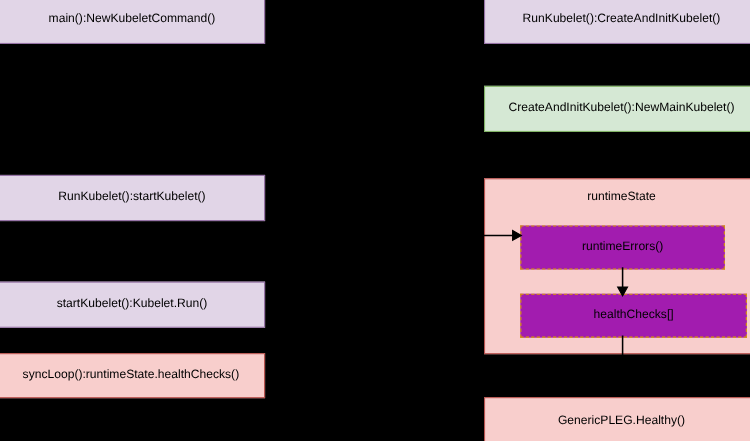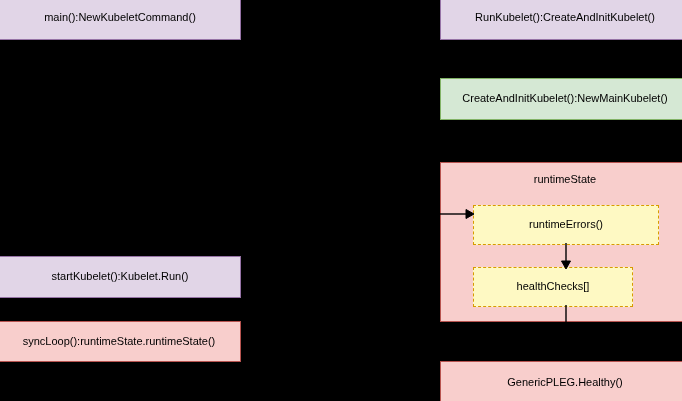--- a/index.html
+++ b/index.html
@@ -39,21 +39,21 @@
     background: #d5e8d4;
     border: 1px solid #82b366;
   }
 
   .node-pink {
     background: #f8cecc;
     border: 1px solid #b85450;
   }
 
   .node-orange {
-    background: #fef9c3;
+    background: #a21caf;
     border: 1px dashed #d79b00;
   }
 
   
   .group {
     position: absolute;
     box-sizing: border-box;
     background: #f8cecc;
     border: 1px solid #b85450;
   }
@@ -86,45 +86,48 @@
 </head>
 <body>
 
 <div id="canvas">
 
   <div class="node node-purple" style="left:-1px; top:-4px; width:242px; height:44px;">
     <span>main():NewKubeletCommand()</span>
   </div>
 
 
+  <div class="node node-purple" style="left:-1px; top:159px; width:242px; height:42px;">
+    <span>RunKubelet():startKubelet()</span>
+  </div>
 
   <div class="node node-purple" style="left:-1px; top:256px; width:242px; height:42px;">
     <span>startKubelet():Kubelet.Run()</span>
   </div>
 
   <div class="node node-pink" style="left:-3px; top:321px; width:244px; height:41px;">
-    <span>syncLoop():runtimeState.runtimeState()</span>
+    <span>syncLoop():runtimeState.healthChecks()</span>
   </div>
 
   <div class="node node-purple" style="left:440px; top:-4px; width:250px; height:44px;">
     <span>RunKubelet():CreateAndInitKubelet()</span>
   </div>
 
   <div class="node node-green" style="left:440px; top:78px; width:250px; height:42px;">
     <span>CreateAndInitKubelet():NewMainKubelet()</span>
   </div>
 
   <div class="group" style="left:440px; top:162px; width:250px; height:160px;">
     <div class="group-label">runtimeState</div>
 
     <div class="node node-orange" style="left:32px; top:42px; width:186px; height:40px;">
       <span>runtimeErrors()</span>
     </div>
 
-    <div class="node node-orange" style="left:32px; top:104px; width:160px; height:40px;">
+    <div class="node node-orange" style="left:32px; top:104px; width:206px; height:40px;">
       <span>healthChecks[]</span>
     </div>
   </div>
 
   <div class="node node-pink" style="left:440px; top:361px; width:250px; height:44px;">
     <span>GenericPLEG.Healthy()</span>
   </div>
 
   <svg class="edge" style="left:436px; top:206px; width:44px; height:16px;" viewBox="0 0 44 16">
     <line x1="0" y1="8" x2="30" y2="8"></line>

